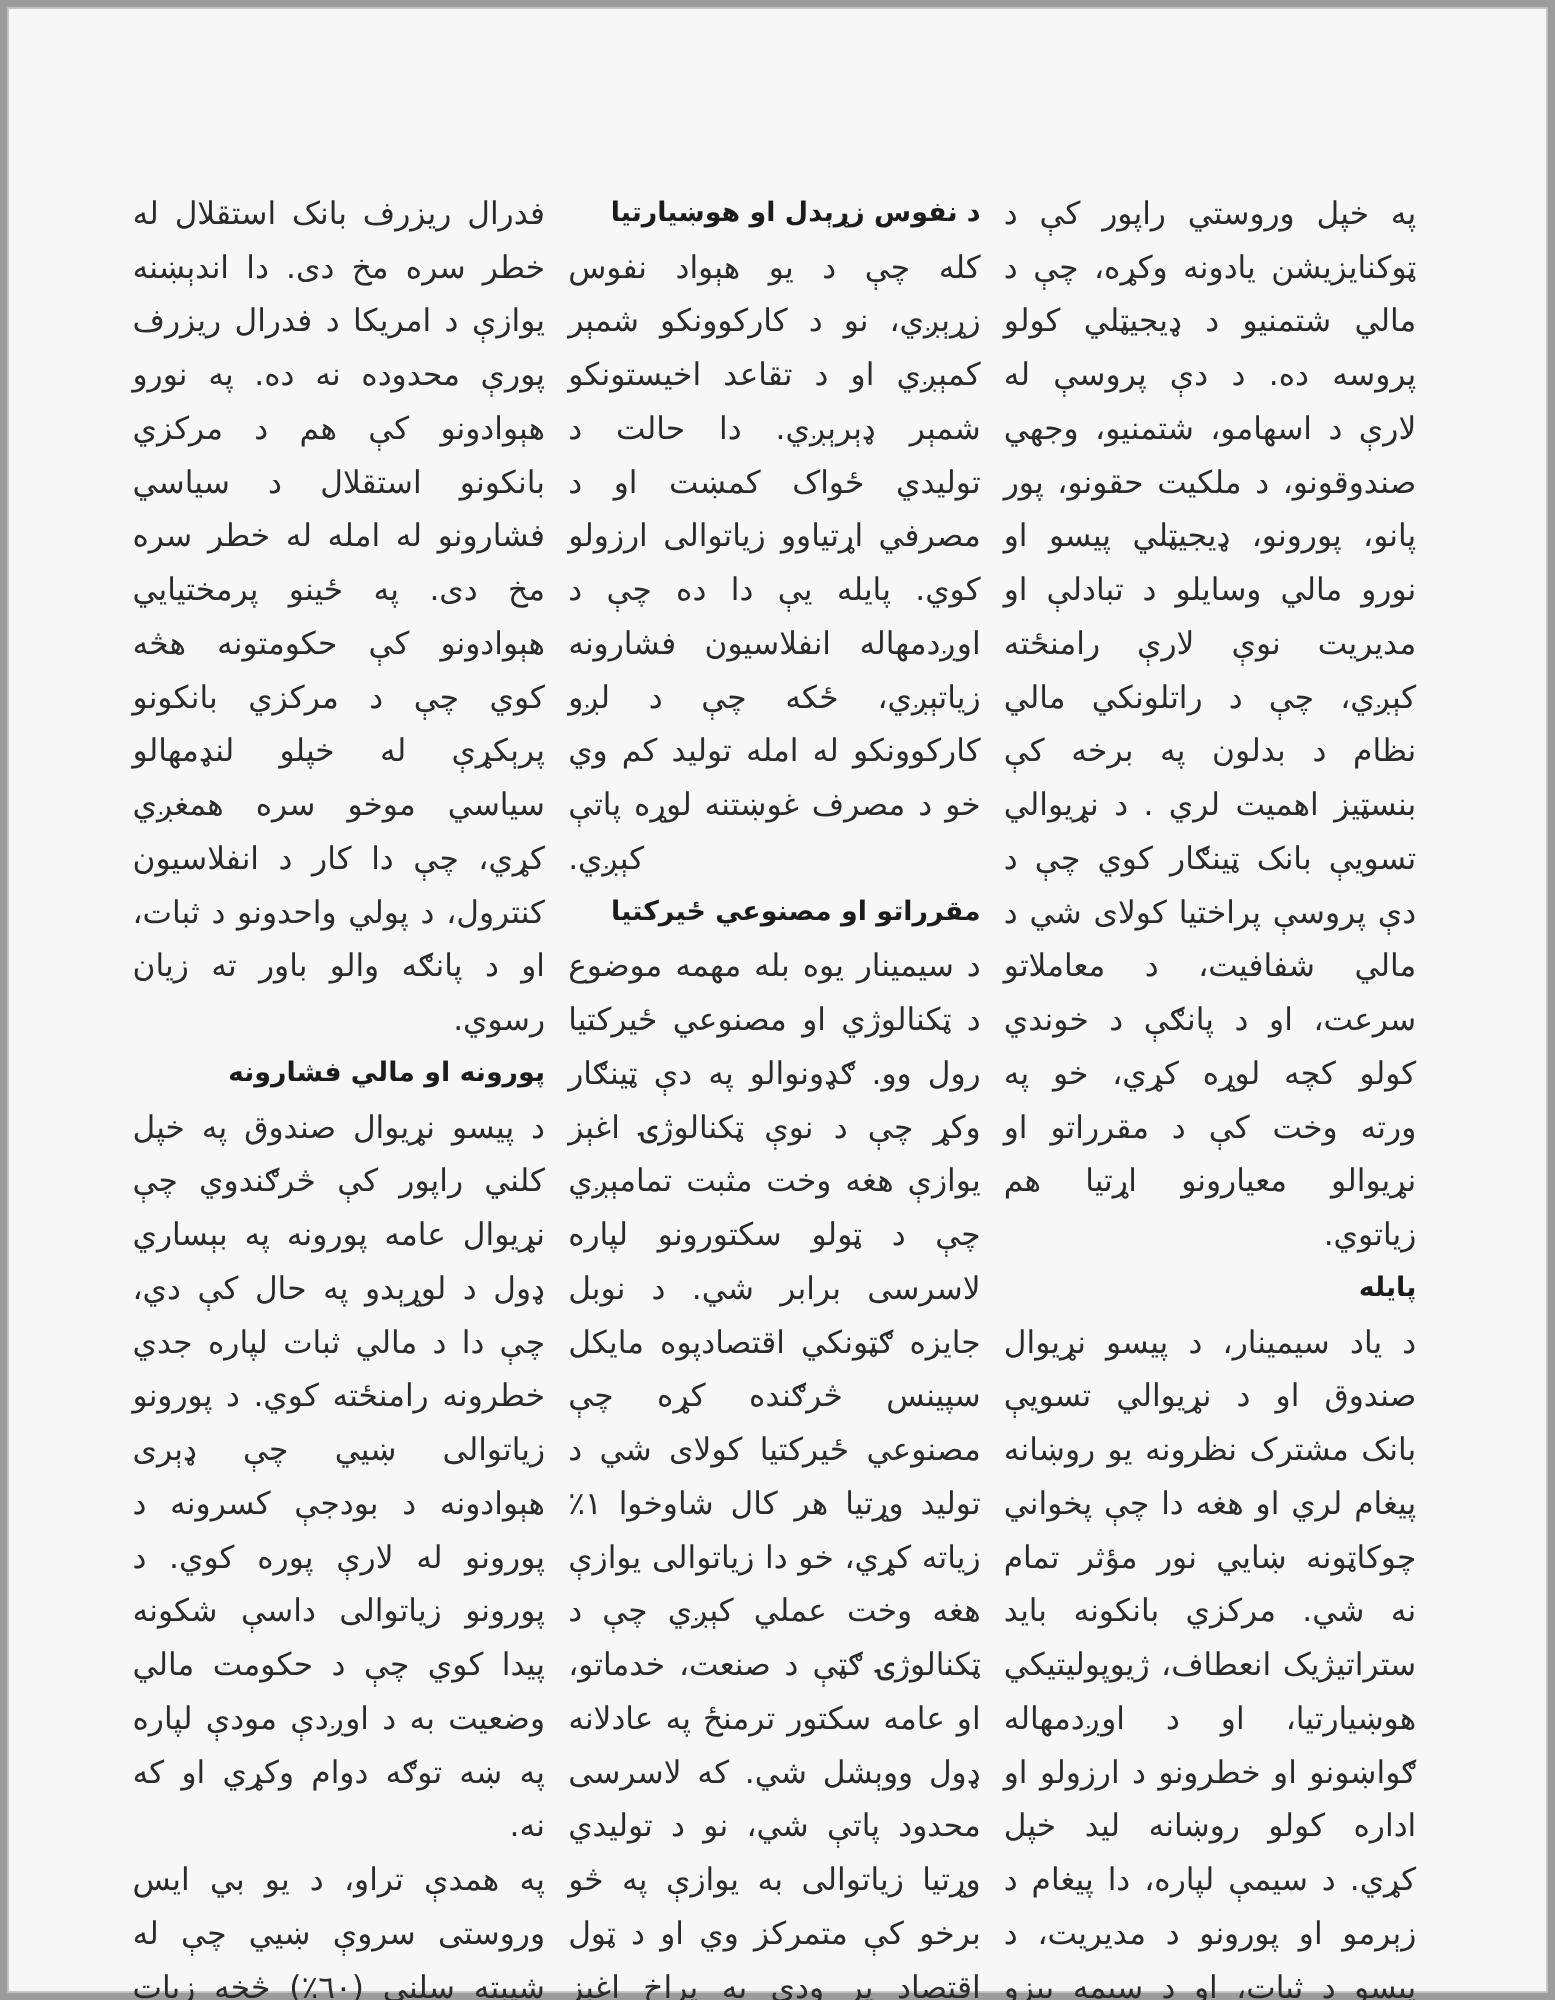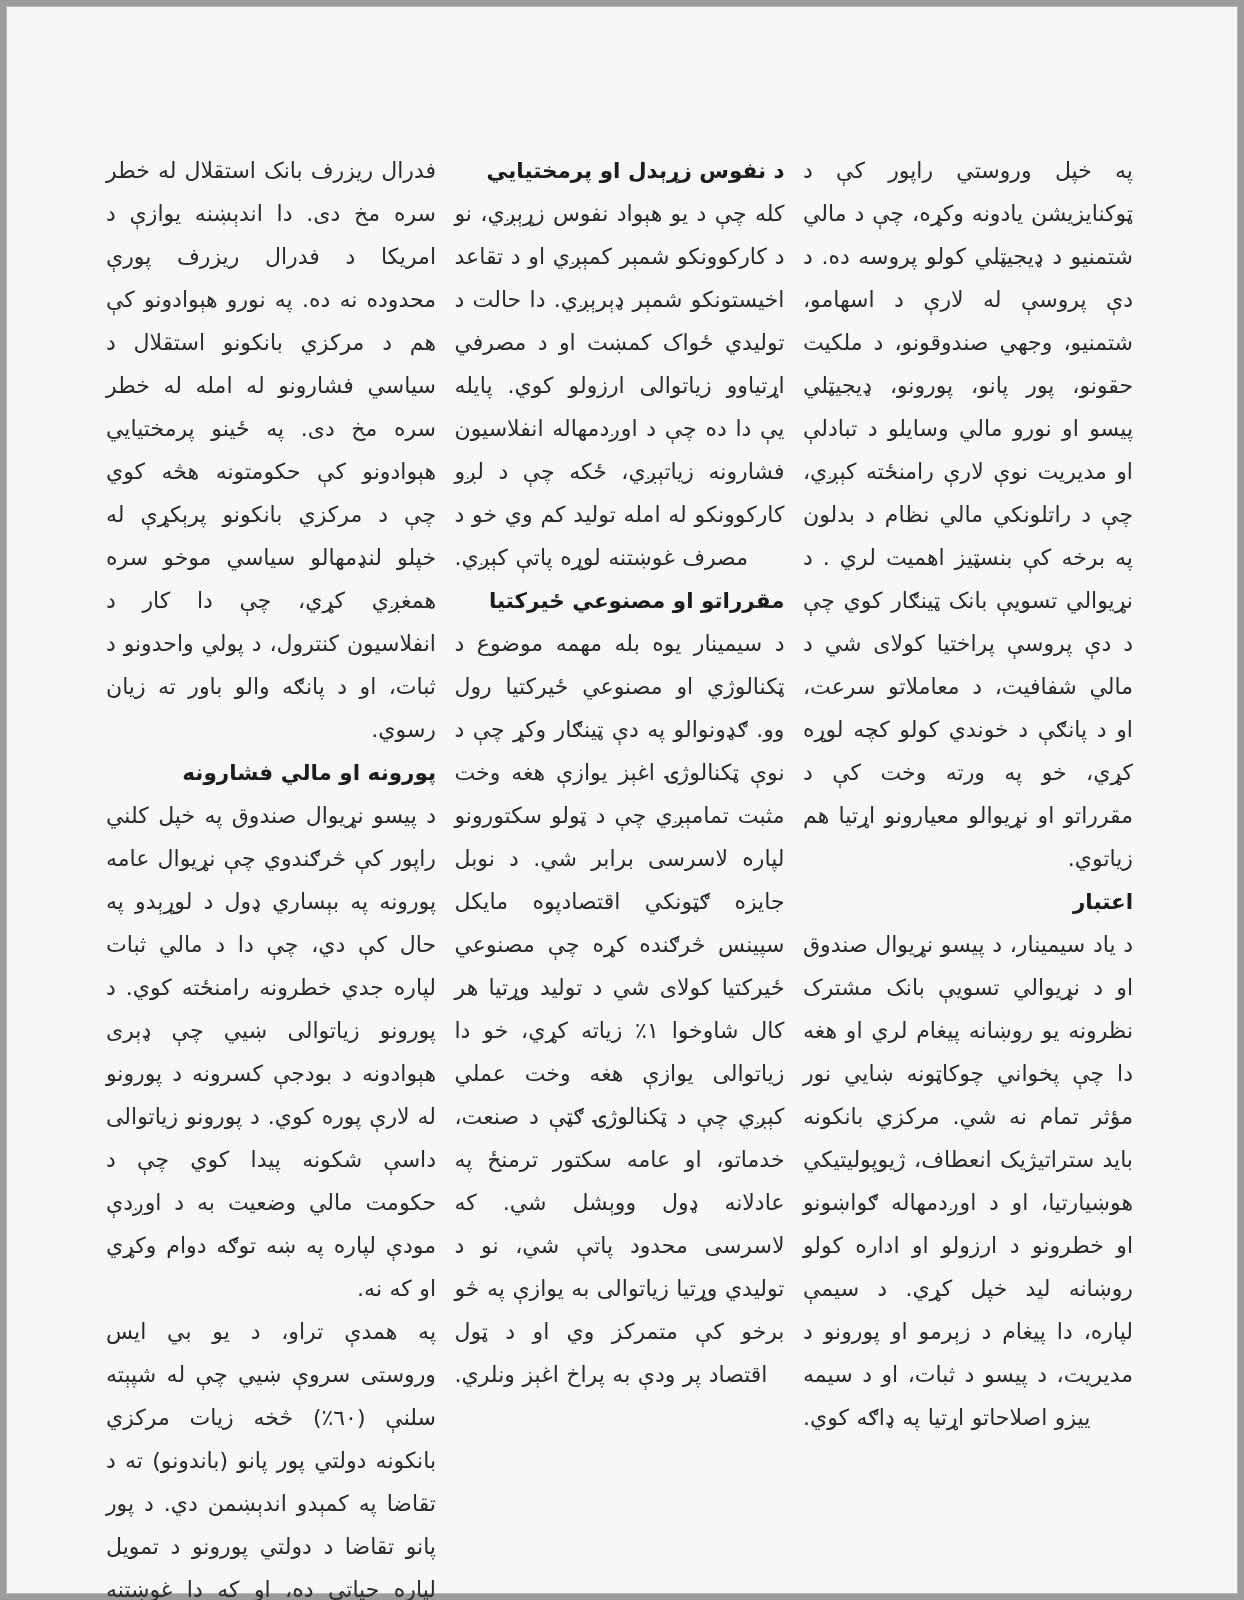--- a/index.html
+++ b/index.html
@@ -47,21 +47,21 @@
 
   .column {
     width: 330px;
     direction: rtl;
     text-align: justify;
     text-align-last: right;
   }
 
   .para {
     margin: 0 0 0 0;
-    font-size: 22px;
+    font-size: 25px;
     line-height: 43px;
     color: #2b2b2b;
     direction: rtl;
     text-align: justify;
     text-align-last: right;
     word-spacing: 0.5px;
     letter-spacing: 0;
   }
 
   .para.last-centered-tail {
@@ -90,27 +90,27 @@
     <div class="columns">
 
       <div class="column">
         <p class="para">فدرال ریزرف بانک استقلال له خطر سره مخ دی. دا اندېښنه یوازې د امریکا د فدرال ریزرف پورې محدوده نه ده. په نورو هېوادونو کې هم د مرکزي بانکونو استقلال د سیاسي فشارونو له امله له خطر سره مخ دی. په ځینو پرمختیایي هېوادونو کې حکومتونه هڅه کوي چې د مرکزي بانکونو پرېکړې له خپلو لنډمهالو سیاسي موخو سره همغږي کړي، چې دا کار د انفلاسیون کنترول، د پولي واحدونو د ثبات، او د پانګه والو باور ته زیان رسوي.</p>
         <h2 class="heading right-col-head">پورونه او مالي فشارونه</h2>
         <p class="para">د پیسو نړیوال صندوق په خپل کلني راپور کې څرګندوي چې نړیوال عامه پورونه په بېساري ډول د لوړېدو په حال کې دي، چې دا د مالي ثبات لپاره جدي خطرونه رامنځته کوي. د پورونو زیاتوالی ښيي چې ډېری هېوادونه د بودجې کسرونه د پورونو له لارې پوره کوي. د پورونو زیاتوالی داسې شکونه پیدا کوي چې د حکومت مالي وضعیت به د اوږدې مودې لپاره په ښه توګه دوام وکړي او که نه.</p>
         <p class="para">په همدې تراو، د یو بي ایس وروستی سروې ښيي چې له شپېته سلنې (٦٠٪) څخه زیات مرکزي بانکونه دولتي پور پانو (باندونو) ته د تقاضا په کمېدو اندېښمن دي. د پور پانو تقاضا د دولتي پورونو د تمویل لپاره حیاتي ده، او که دا غوښتنه کمه شي، نو د حکومتونو د</p>
       </div>
 
       <div class="column">
-        <h2 class="heading">د نفوس زړېدل او پرمختیایي</h2>
+        <h2 class="heading">د نفوس زړېدل او هوښیارتیا</h2>
         <p class="para last-centered-tail">کله چې د یو هېواد نفوس زړېږي، نو د کارکوونکو شمېر کمېږي او د تقاعد اخیستونکو شمېر ډېرېږي. دا حالت د تولیدي ځواک کمښت او د مصرفي اړتیاوو زیاتوالی ارزولو کوي. پایله یې دا ده چې د اوږدمهاله انفلاسیون فشارونه زیاتېږي، ځکه چې د لږو کارکوونکو له امله تولید کم وي خو د مصرف غوښتنه لوړه پاتې کېږي.</p>
         <h2 class="heading">مقرراتو او مصنوعي ځيرکتيا</h2>
         <p class="para last-centered-tail">د سیمینار یوه بله مهمه موضوع د ټکنالوژي او مصنوعي ځيرکتيا رول وو. ګډونوالو په دې ټینګار وکړ چې د نوې ټکنالوژۍ اغېز یوازې هغه وخت مثبت تمامېږي چې د ټولو سکتورونو لپاره لاسرسی برابر شي. د نوبل جایزه ګټونکي اقتصادپوه مایکل سپینس څرګنده کړه چې مصنوعي ځيرکتيا کولای شي د تولید وړتیا هر کال شاوخوا ۱٪ زیاته کړي، خو دا زیاتوالی یوازې هغه وخت عملي کېږي چې د ټکنالوژۍ ګټې د صنعت، خدماتو، او عامه سکتور ترمنځ په عادلانه ډول ووېشل شي. که لاسرسی محدود پاتې شي، نو د تولیدي وړتیا زیاتوالی به یوازې په څو برخو کې متمرکز وي او د ټول اقتصاد پر ودې به پراخ اغېز ونلري.</p>
       </div>
 
       <div class="column">
         <p class="para">په خپل وروستي راپور کې د ټوکنایزیشن یادونه وکړه، چې د مالي شتمنیو د ډیجیټلي کولو پروسه ده. د دې پروسې له لارې د اسهامو، شتمنیو، وجهي صندوقونو، د ملکیت حقونو، پور پانو، پورونو، ډیجیټلي پیسو او نورو مالي وسایلو د تبادلې او مدیریت نوې لارې رامنځته کېږي، چې د راتلونکي مالي نظام د بدلون په برخه کې بنسټیز اهمیت لري . د نړیوالي تسویې بانک ټینګار کوي چې د دې پروسې پراختیا کولای شي د مالي شفافیت، د معاملاتو سرعت، او د پانګې د خوندي کولو کچه لوړه کړي، خو په ورته وخت کې د مقرراتو او نړیوالو معیارونو اړتیا هم زیاتوي.</p>
-        <h2 class="heading">اعتبار</h2>
+        <h2 class="heading">پایله</h2>
         <p class="para last-centered-tail">د یاد سیمینار، د پیسو نړیوال صندوق او د نړیوالي تسویې بانک مشترک نظرونه یو روښانه پیغام لري او هغه دا چې پخواني چوکاټونه ښایي نور مؤثر تمام نه شي. مرکزي بانکونه باید ستراتیژیک انعطاف، ژیوپولیتیکي هوښیارتیا، او د اوږدمهاله ګواښونو او خطرونو د ارزولو او اداره کولو روښانه لید خپل کړي. د سیمې لپاره، دا پیغام د زېرمو او پورونو د مدیریت، د پیسو د ثبات، او د سیمه ییزو اصلاحاتو اړتیا په ډاګه کوي.</p>
       </div>
 
     </div>
   </div>
 </div>
 
 </body></html>

